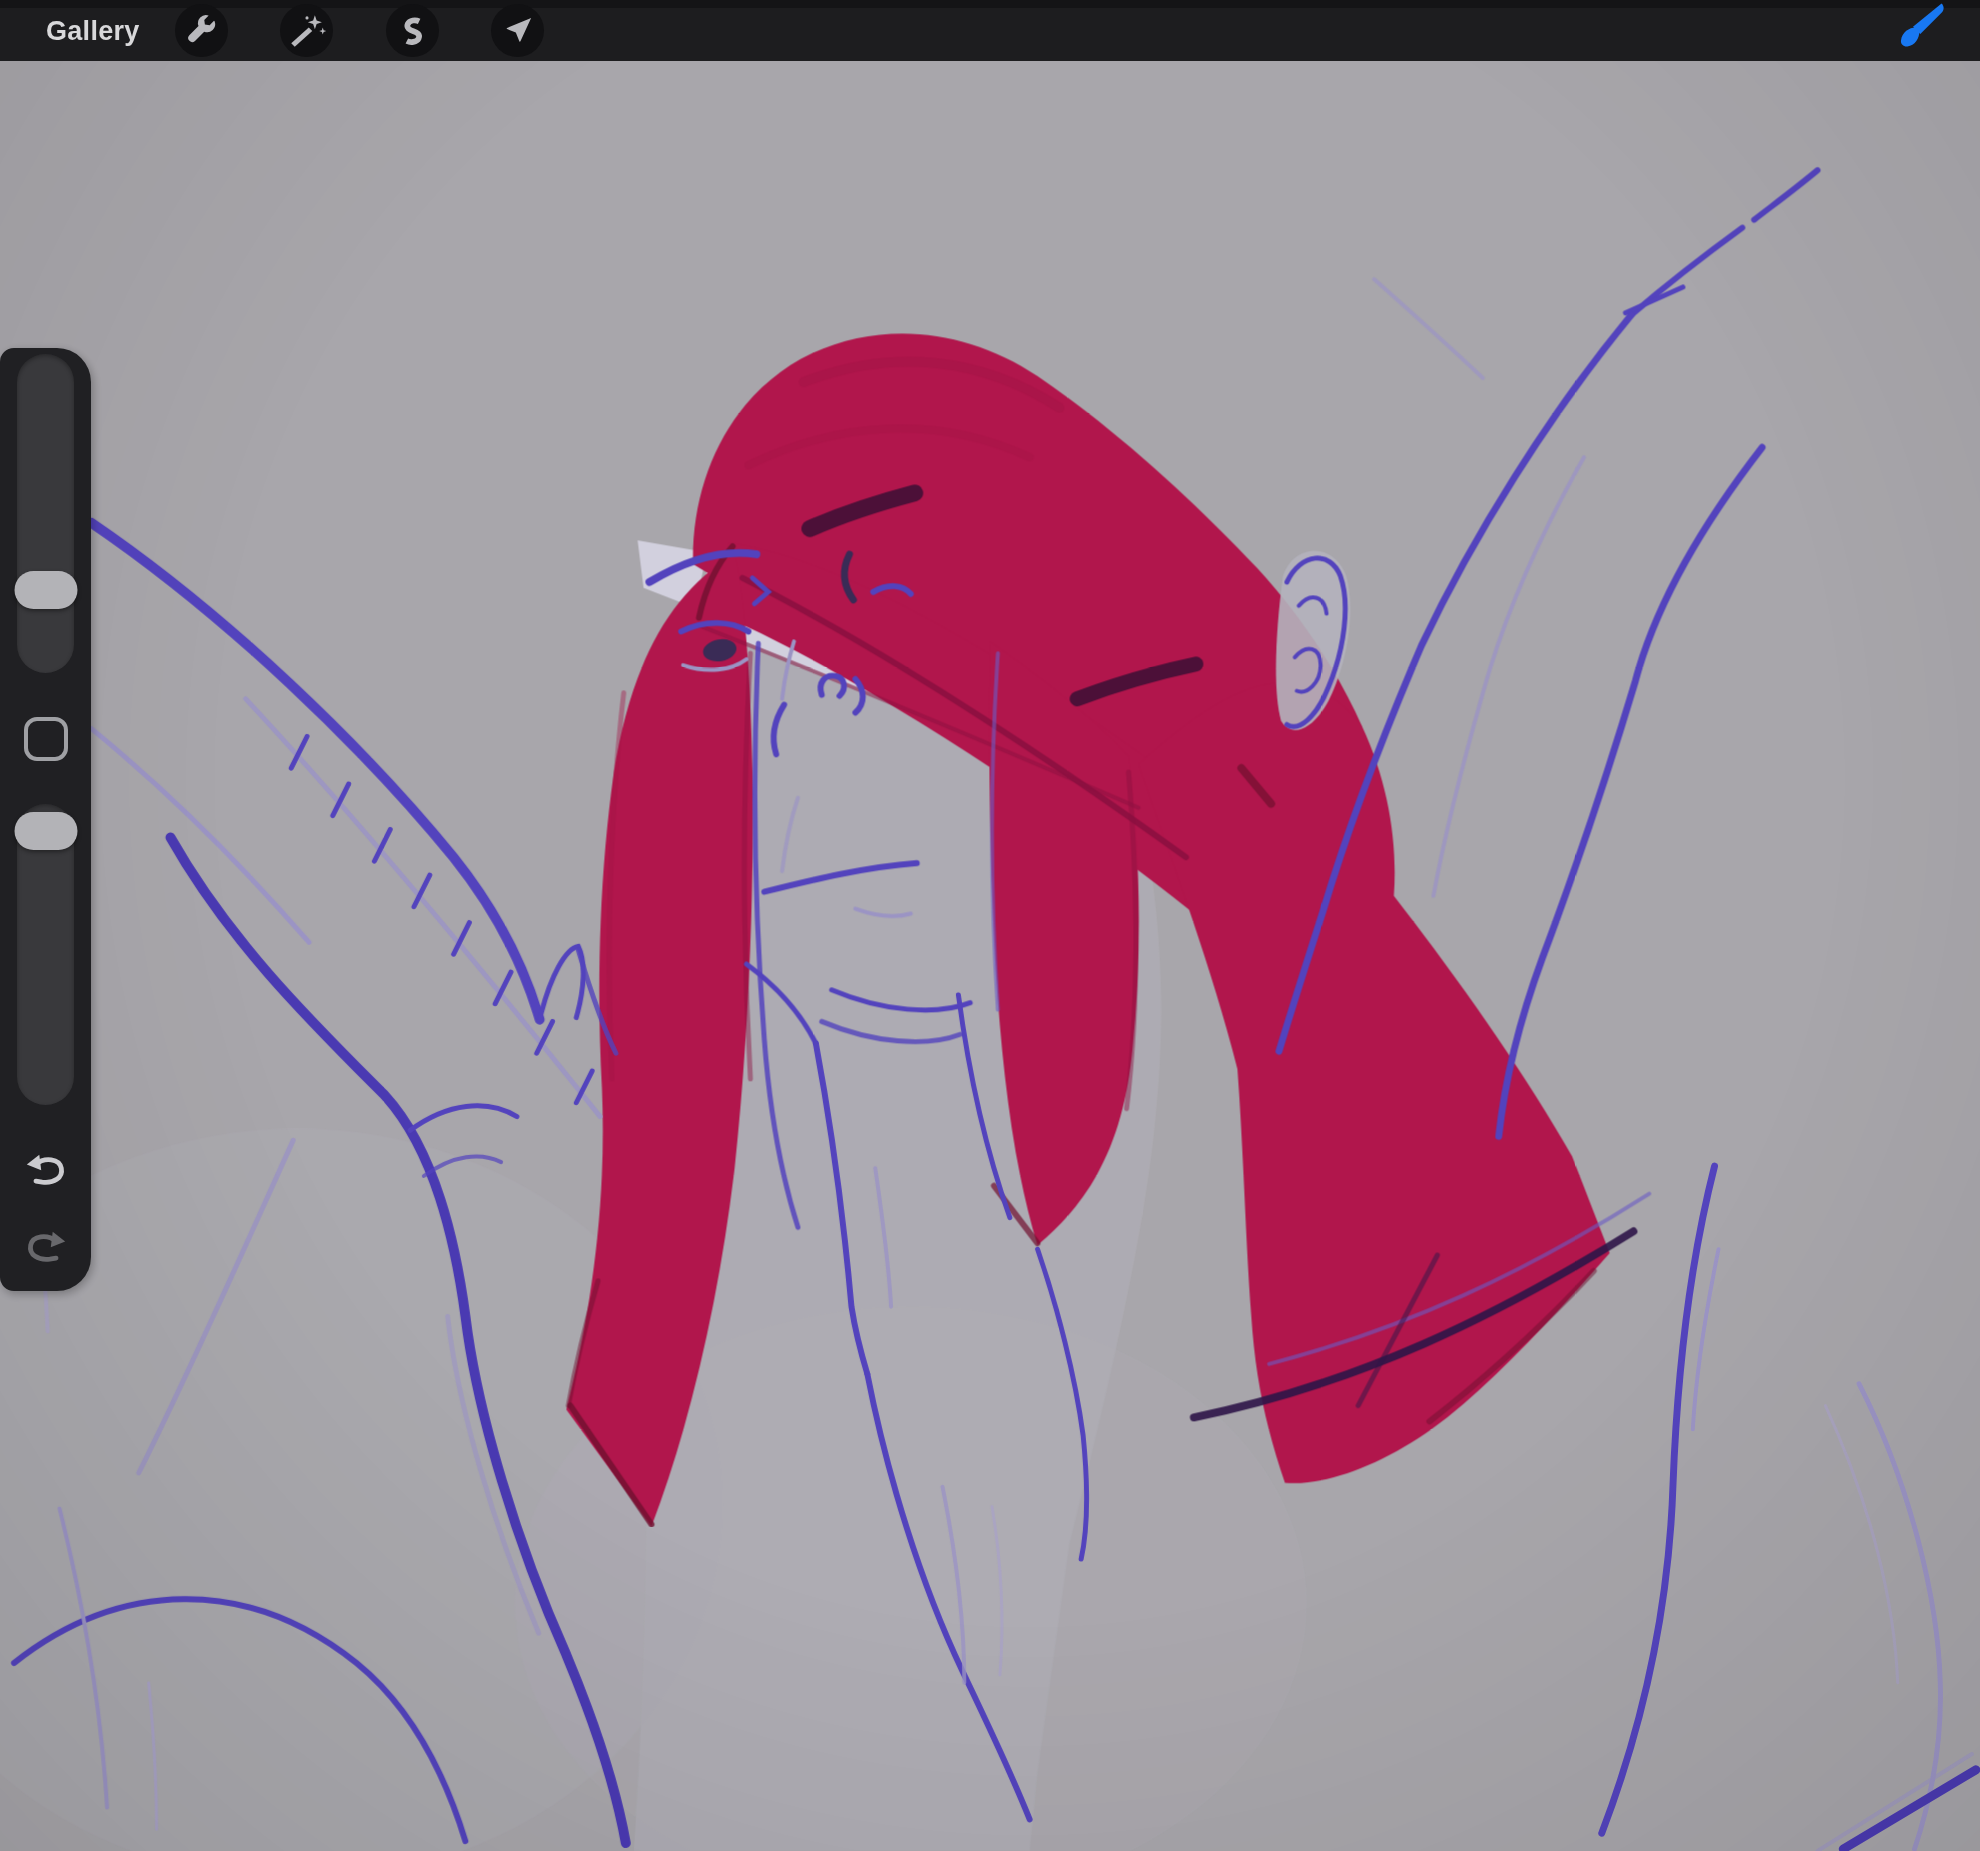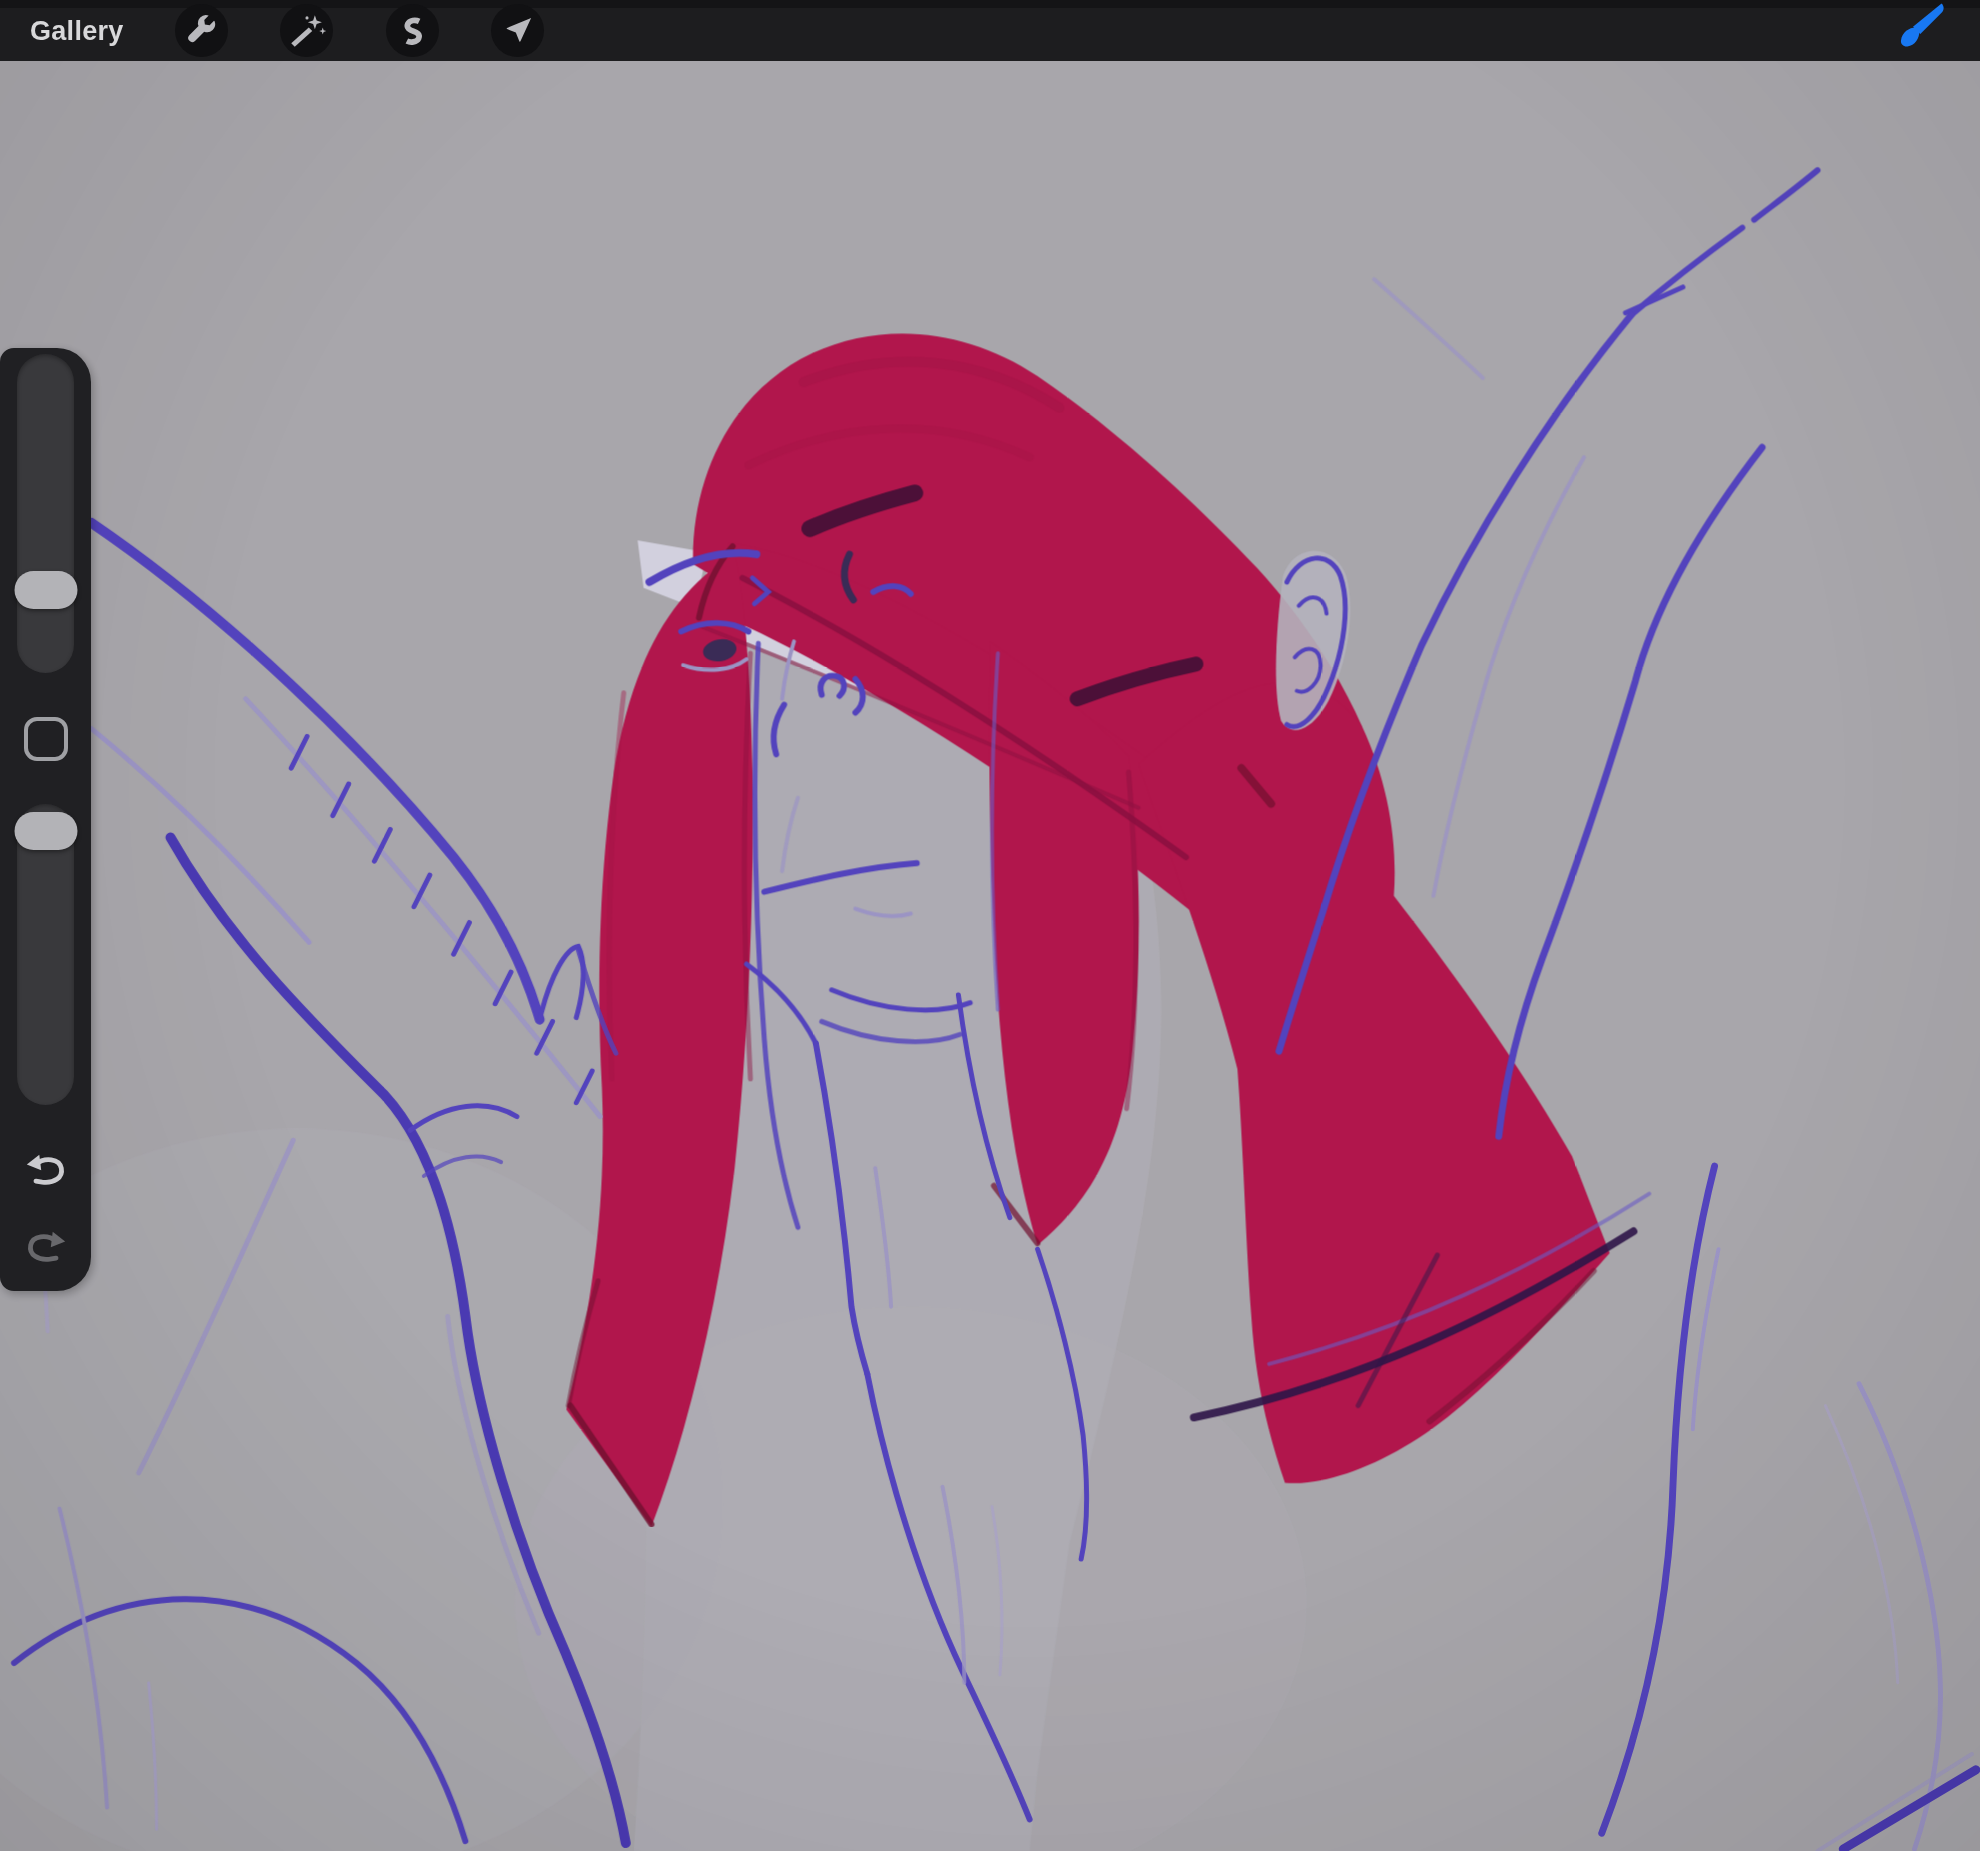--- a/index.html
+++ b/index.html
@@ -11,21 +11,21 @@
   }
   
   #artwork{position:absolute;left:0;top:0;z-index:1;}
   #vignette{position:absolute;inset:0;z-index:2;pointer-events:none;
     background:radial-gradient(ellipse at 52% 42%, rgba(0,0,0,0) 55%, rgba(0,0,0,0.09) 100%);}
   
   #topbar{position:absolute;left:0;top:0;width:1980px;height:61px;
     background:var(--topbar-bg,#1d1d1f);z-index:10;}
   #topbar::before{content:"";position:absolute;left:0;top:0;width:100%;height:8px;
     background:var(--topbar-strip,#141416);}
-  .gallery-btn{position:absolute;left:30px;top:0;height:45px;line-height:63px;
+  .gallery-btn{position:absolute;left:46px;top:0;height:45px;line-height:63px;
     color:var(--gallery-text,#d8d8da);font-size:27px;font-weight:600;letter-spacing:0.3px;cursor:pointer;}
   .tool-circle{position:absolute;top:4px;width:53px;height:53px;border-radius:50%;
     background:var(--button-bg,#111113);display:flex;align-items:center;justify-content:center;cursor:pointer;}
   .tool-circle svg{display:block;}
   #btn-actions{left:175px;} #btn-adjust{left:280px;} #btn-select{left:386px;} #btn-transform{left:491px;}
   #btn-brush{position:absolute;left:1885px;top:0px;width:67px;height:61px;display:flex;
     align-items:center;justify-content:center;cursor:pointer;background:transparent;}
   
   #sidebar{position:absolute;left:0px;top:348px;width:91px;height:943px;z-index:9;
     background:var(--panel-bg,#202023);border-radius:14px 34px 34px 14px;

